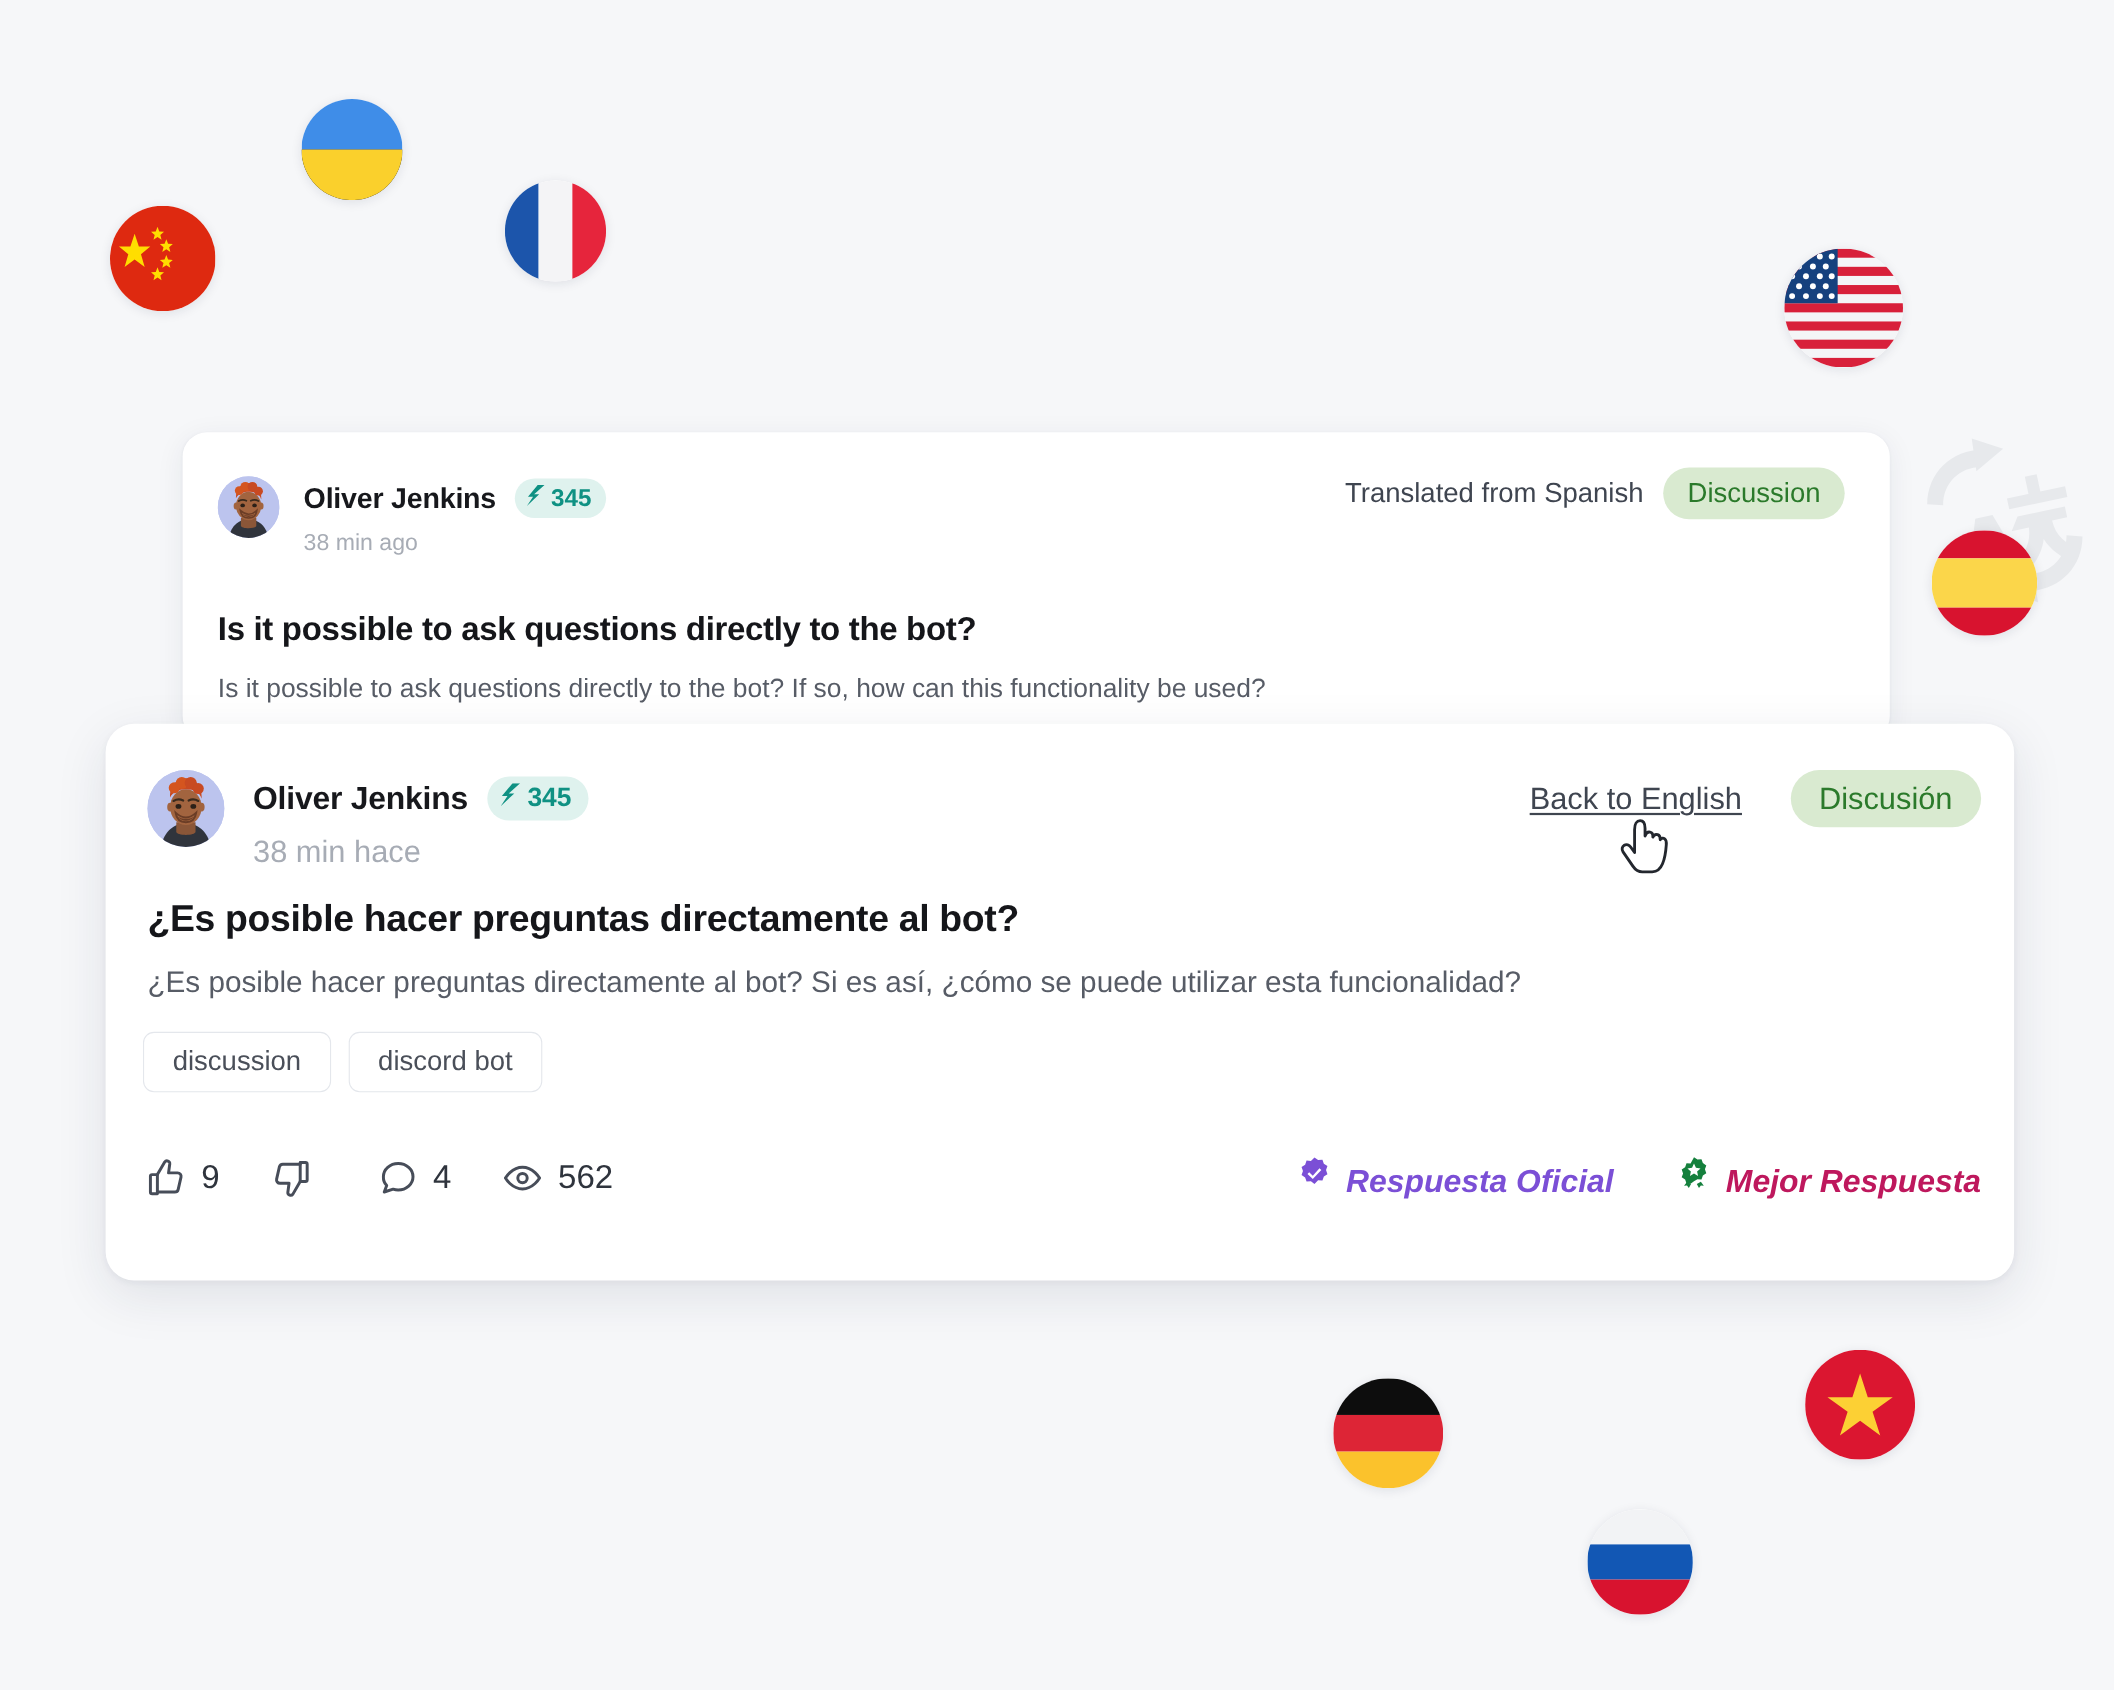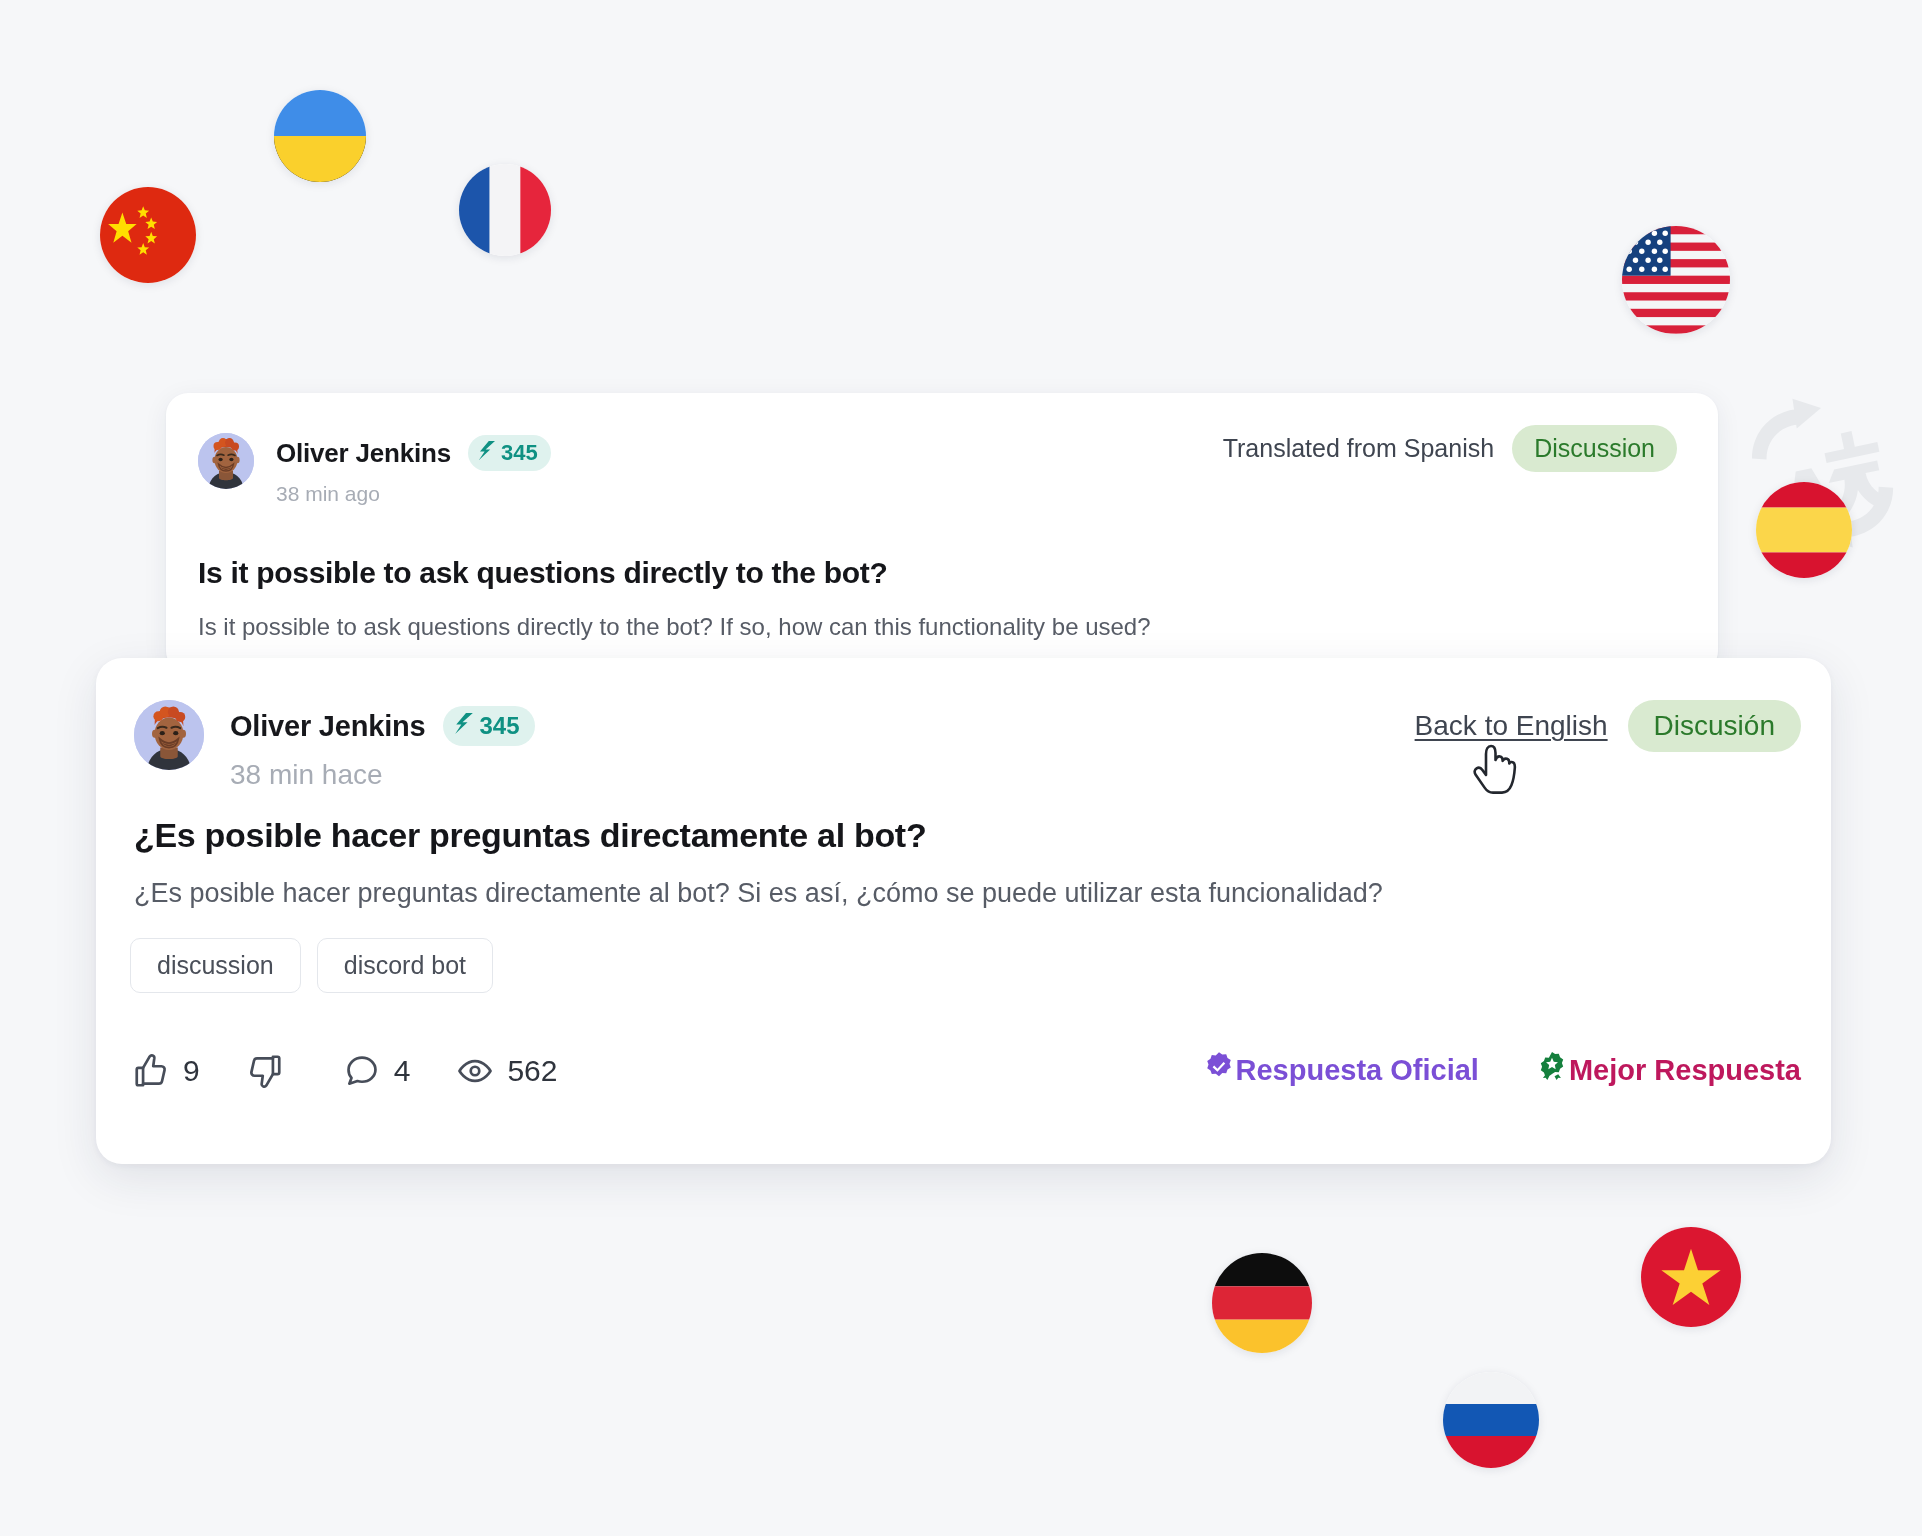--- a/index.html
+++ b/index.html
@@ -86,21 +86,21 @@
     color: #4a4f59; background: #fff;
     display: inline-flex; align-items: center; justify-content: center;
   }
 
   
   .actions { display: flex; align-items: center; }
   .act { display: inline-flex; align-items: center; gap: 13px; color: #474d59; }
   .act .num { color: #2f343d; }
   .act svg { display: block; }
   .badge-row { display: flex; align-items: center; }
-  .mark { display: inline-flex; align-items: center; font-weight: 700; }
+  .mark { display: inline-flex; align-items: flex-end; gap: 12px; font-weight: 700; font-style: italic; }
   .mark.official { color: #7b4fd6; }
   .mark.best { color: #be185d; }
 
   
   #translate-watermark {
     position: absolute; left: 1723px; top: 380px;
     width: 200px; height: 190px; z-index: 2; opacity: 1;
   }
   #translate-watermark svg { display:block; width:100%; height:100%; }
 
@@ -313,21 +313,21 @@
                     <path d="M10.8 0 L2 10.5 h4.6 L1 19 l11.2 -10.6 H7.6 L17 0 Z" fill="#0f9183"></path>
                   </svg>
               </span>
               <span>345</span>
             </span>
           </div>
           <div class="tstamp" style="font-size:28px;margin-top:13px;">38 min hace</div>
         </div>
       </div>
 
-      <div class="head-right" style="position:absolute;right:30px;top:42px;">
+      <div class="head-right" style="position:absolute;right:30px;top:42px;gap:24px;">
         <span class="backlink" style="font-size:28px;">Back to English</span>
         <span class="pill-green" style="margin-left:20px;font-size:28px;padding:10px 26px;">Discusión</span>
       </div>
 
       <div class="q-title" style="position:absolute;left:38px;top:158px;font-size:34px;">¿Es posible hacer preguntas directamente al bot?</div>
       <div class="q-body" style="position:absolute;left:38px;top:220px;font-size:27px;">¿Es posible hacer preguntas directamente al bot? Si es así, ¿cómo se puede utilizar esta funcionalidad?</div>
 
       <div class="tagrow" style="position:absolute;left:34px;top:280px;">
         <span class="tag" style="font-size:25px;padding:12px 26px;">discussion</span>
         <span class="tag" style="font-size:25px;padding:12px 26px;">discord bot</span>

